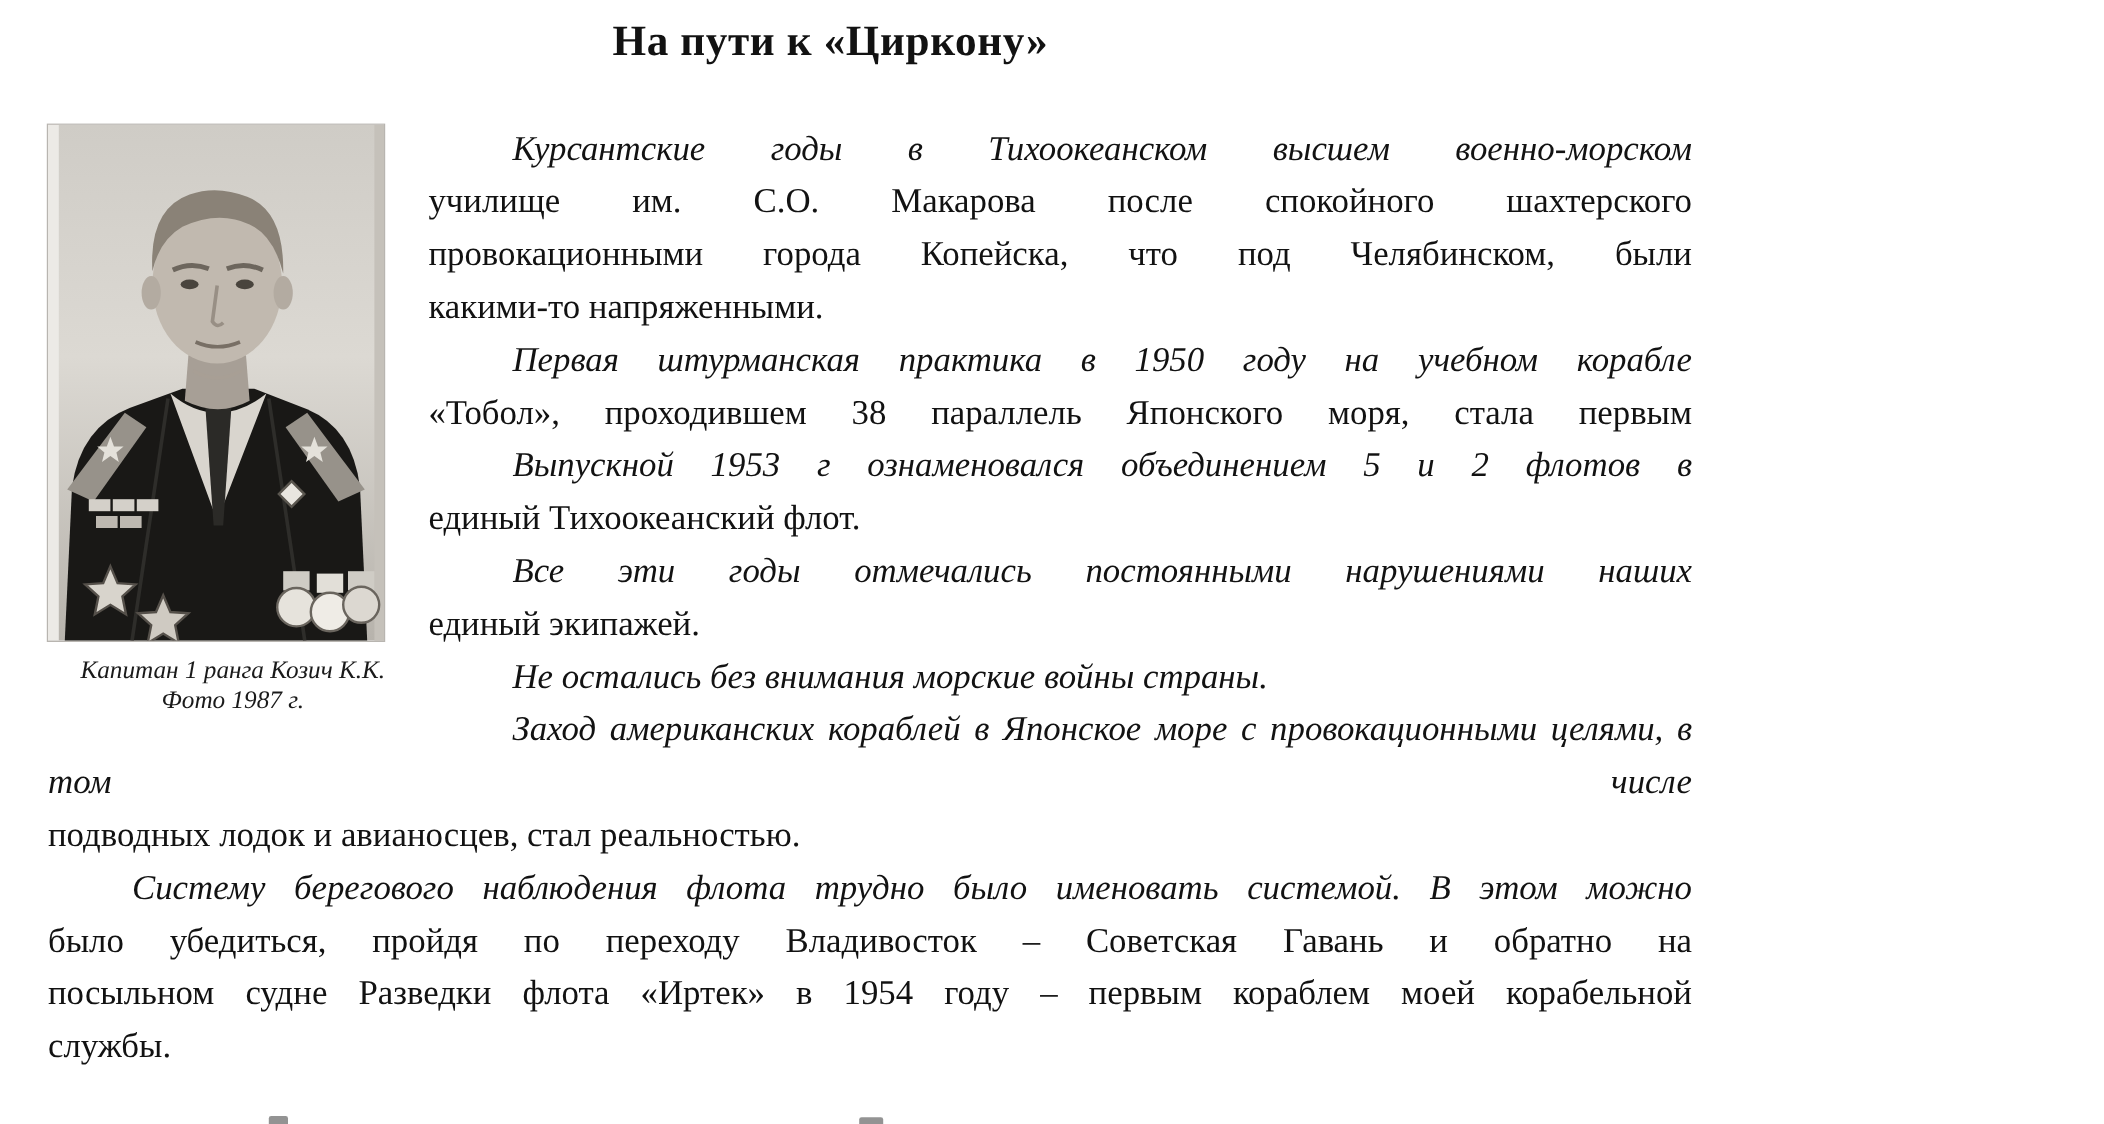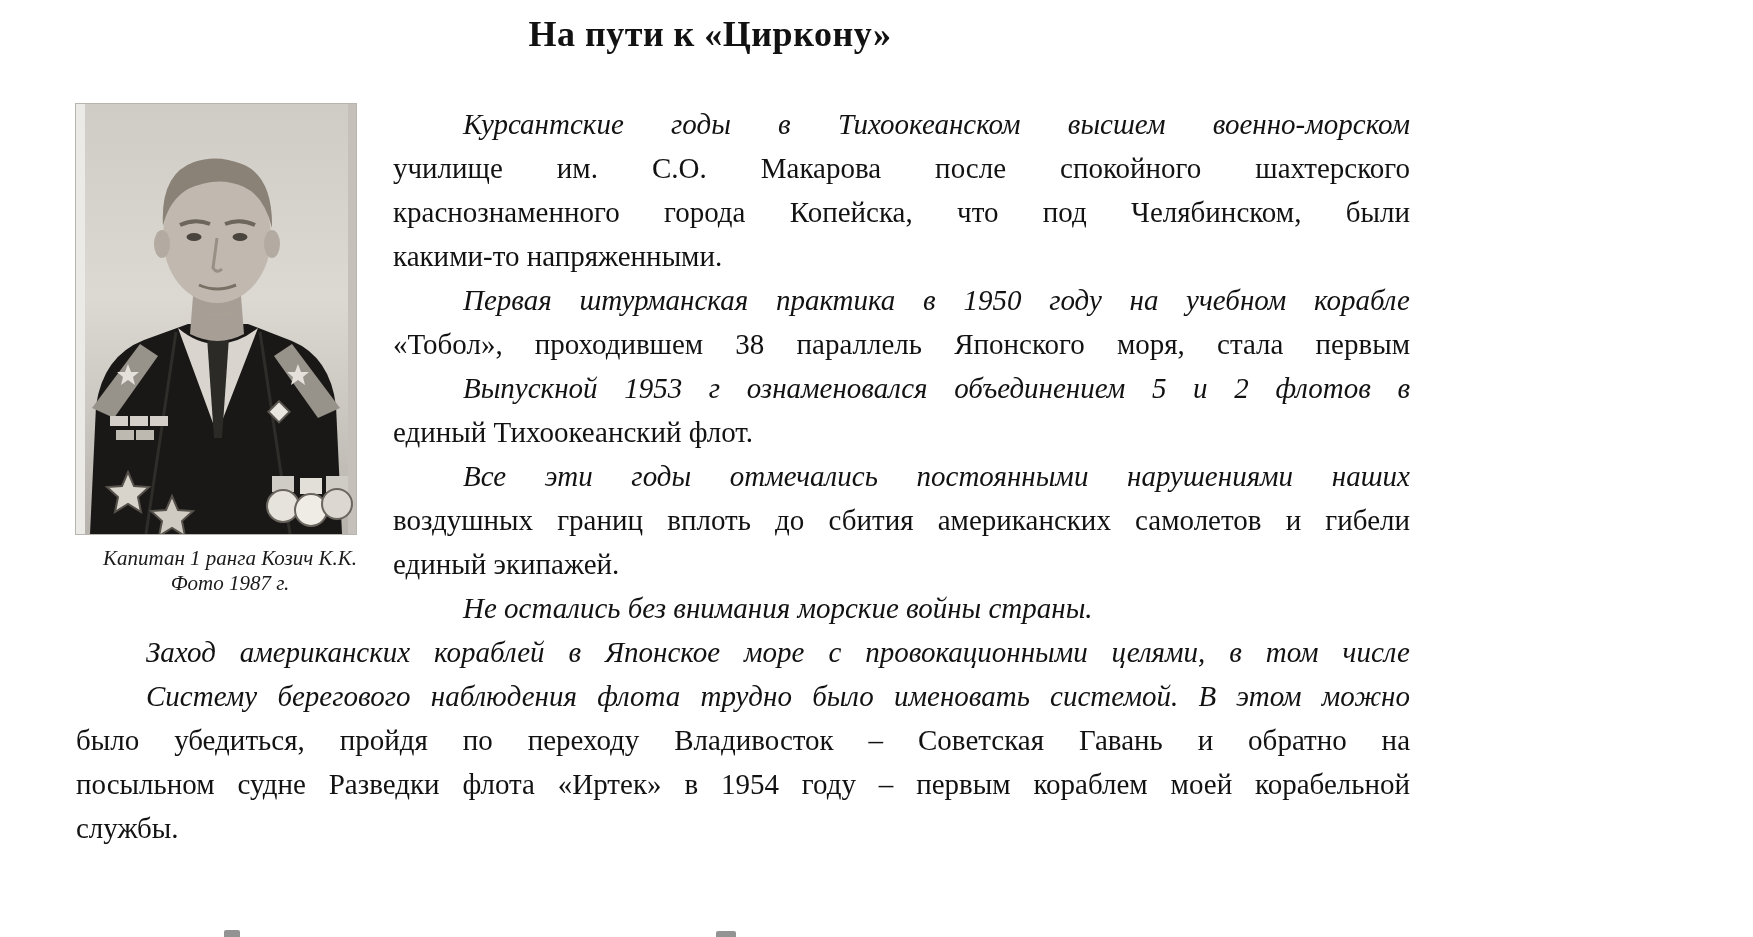--- a/index.html
+++ b/index.html
@@ -10,21 +10,21 @@
   .page {
     position: relative;
     width: 1753px;
     height: 937px;
     background: #ffffff;
     overflow: hidden;
     font-family: "Liberation Serif", "DejaVu Serif", serif;
     color: #121212;
   }
   .content {
-    padding: 12px 343px 0 76px; 
+    padding: 12px 343px 0 40px; 
   }
   h1.doc-title {
     margin: 0;
     padding-right: 66px;           
     font-size: 36px;
     line-height: 44px;
     font-weight: bold;
     text-align: center;
     letter-spacing: 0.5px;
   }
@@ -155,31 +155,31 @@
           </g>
         </svg>
         <figcaption class="photo-caption">
           <div>Капитан 1 ранга Козич К.К.</div>
           <div>Фото 1987 г.</div>
         </figcaption>
       </figure>
 
     <div class="line first">Курсантские годы в Тихоокеанском высшем военно-морском</div>
         <div class="line">училище им. С.О. Макарова после спокойного шахтерского</div>
-        <div class="line">краснознаменного города Копейска, что под Челябинском, были</div>
+        <div class="line">провокационными города Копейска, что под Челябинском, были</div>
         <div class="line last">какими-то напряженными.</div>
         <div class="line first">Первая штурманская практика в 1950 году на учебном корабле</div>
         <div class="line">«Тобол», проходившем 38 параллель Японского моря, стала первым</div>
         <div class="line first">Выпускной 1953 г ознаменовался объединением 5 и 2 флотов в</div>
         <div class="line last">единый Тихоокеанский флот.</div>
         <div class="line first">Все эти годы отмечались постоянными нарушениями наших</div>
-        <div class="line">воздушных границ вплоть до сбития американских самолетов и гибели</div>
         <div class="line last">единый экипажей.</div>
         <div class="line first last">Не остались без внимания морские войны страны.</div>
         <div class="line first">Заход американских кораблей в Японское море с провокационными целями, в том числе</div>
+        <div class="line last">подводных лодок и авианосцев, стал реальностью.</div>
         <div class="line first">Систему берегового наблюдения флота трудно было именовать системой. В этом можно</div>
         <div class="line">было убедиться, пройдя по переходу Владивосток – Советская Гавань и обратно на</div>
         <div class="line">посыльном судне Разведки флота «Иртек» в 1954 году – первым кораблем моей корабельной</div>
         <div class="line last">службы.</div>
       </div>
   </div>
 
   <div class="cutoff-frag" style="left:224px; top:930px; width:16px;"></div>
   <div class="cutoff-frag" style="left:716px; top:931px; width:20px;"></div>
 </div>

